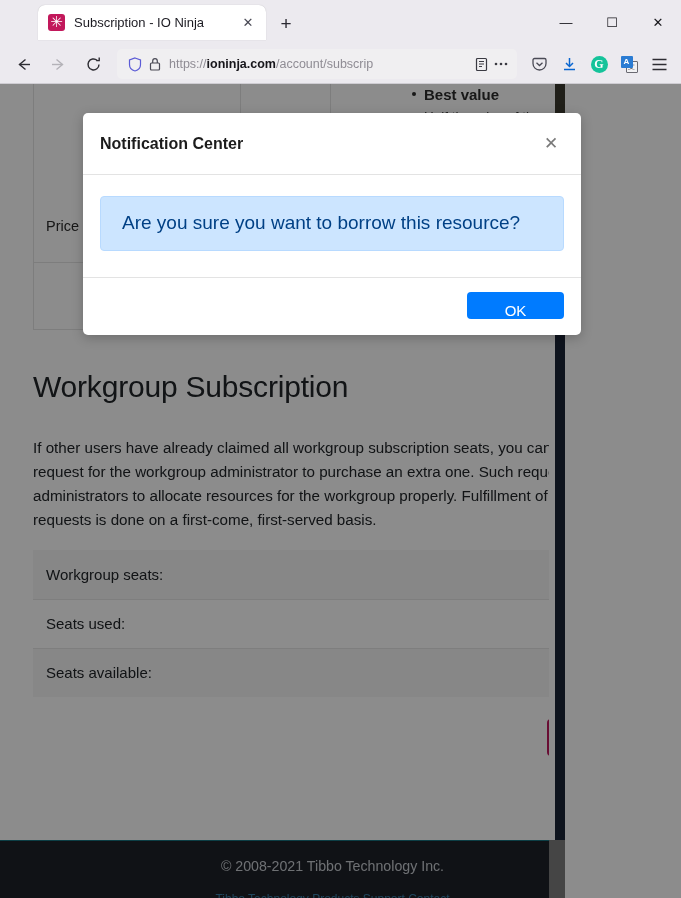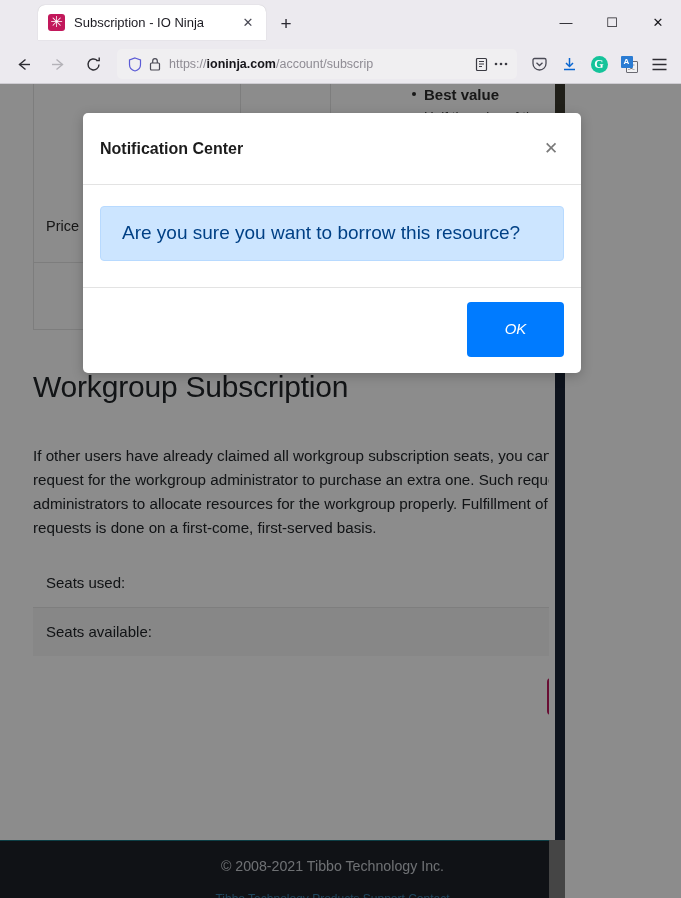--- a/index.html
+++ b/index.html
@@ -313,21 +313,21 @@
     left: 33px;
     top: 286px;
     width: 600px;
   }
 
   .page-title {
     font-size: 30px;
     font-weight: normal;
     color: #212529;
     letter-spacing: -0.2px;
-    margin-bottom: 40px;
+    margin-bottom: 32px;
   }
 
   .para {
     font-size: 15.2px;
     line-height: 24px;
     color: #212529;
     margin-bottom: 18px;
   }
 
   .seat-table {
@@ -408,21 +408,21 @@
     top: 113px;
     width: 498px;
     background: #ffffff;
     border-radius: 5px;
     z-index: 30;
     box-shadow: 0 3px 12px rgba(0,0,0,0.22);
     overflow: hidden;
   }
 
   .modal-header {
-    height: 72px;
+    height: 62px;
     display: flex;
     align-items: center;
     padding: 0 18px 0 17px;
     border-bottom: 1px solid #e3e3e3;
   }
   .modal-title {
     flex: 1 1 auto;
     font-size: 16px;
     font-weight: bold;
     color: #1c1c1c;
@@ -457,23 +457,22 @@
     justify-content: flex-end;
     gap: 10px;
   }
   .mbtn {
     border: none;
     border-radius: 4px;
     font-size: 15px;
     font-family: "Liberation Sans", sans-serif;
     color: #ffffff;
     padding: 0 24px;
-    height: 55px;
+    height: 27px;
     line-height: 38px;
-    font-style: italic;
   }
   .mbtn.ok { background: #007bff; min-width: 97px; }
   .mbtn.cancel { background: #6c757d; min-width: 97px; }
 </style>
 </head>
 <body>
 
 <div id="app">
 
   <div class="chrome">
@@ -601,20 +600,24 @@
       </div>
 
       <div class="content">
 
         <h1 class="page-title">Workgroup Subscription</h1>
 
         <p class="para">If other users have already claimed all workgroup subscription seats, you can leave a request for the workgroup administrator to purchase an extra one. Such requests help administrators to allocate resources for the workgroup properly. Fulfillment of such requests is done on a first-come, first-served basis.</p>
 
         <table class="seat-table">
           <tbody>
+            <tr class="seat-row odd">
+              <td>Workgroup seats:</td>
+              <td class="seat-val">16</td>
+            </tr>
             <tr class="seat-row even">
               <td>Seats used:</td>
               <td class="seat-val">5</td>
             </tr>
             <tr class="seat-row odd">
               <td>Seats available:</td>
               <td class="seat-val">11</td>
             </tr>
           </tbody>
         </table>

